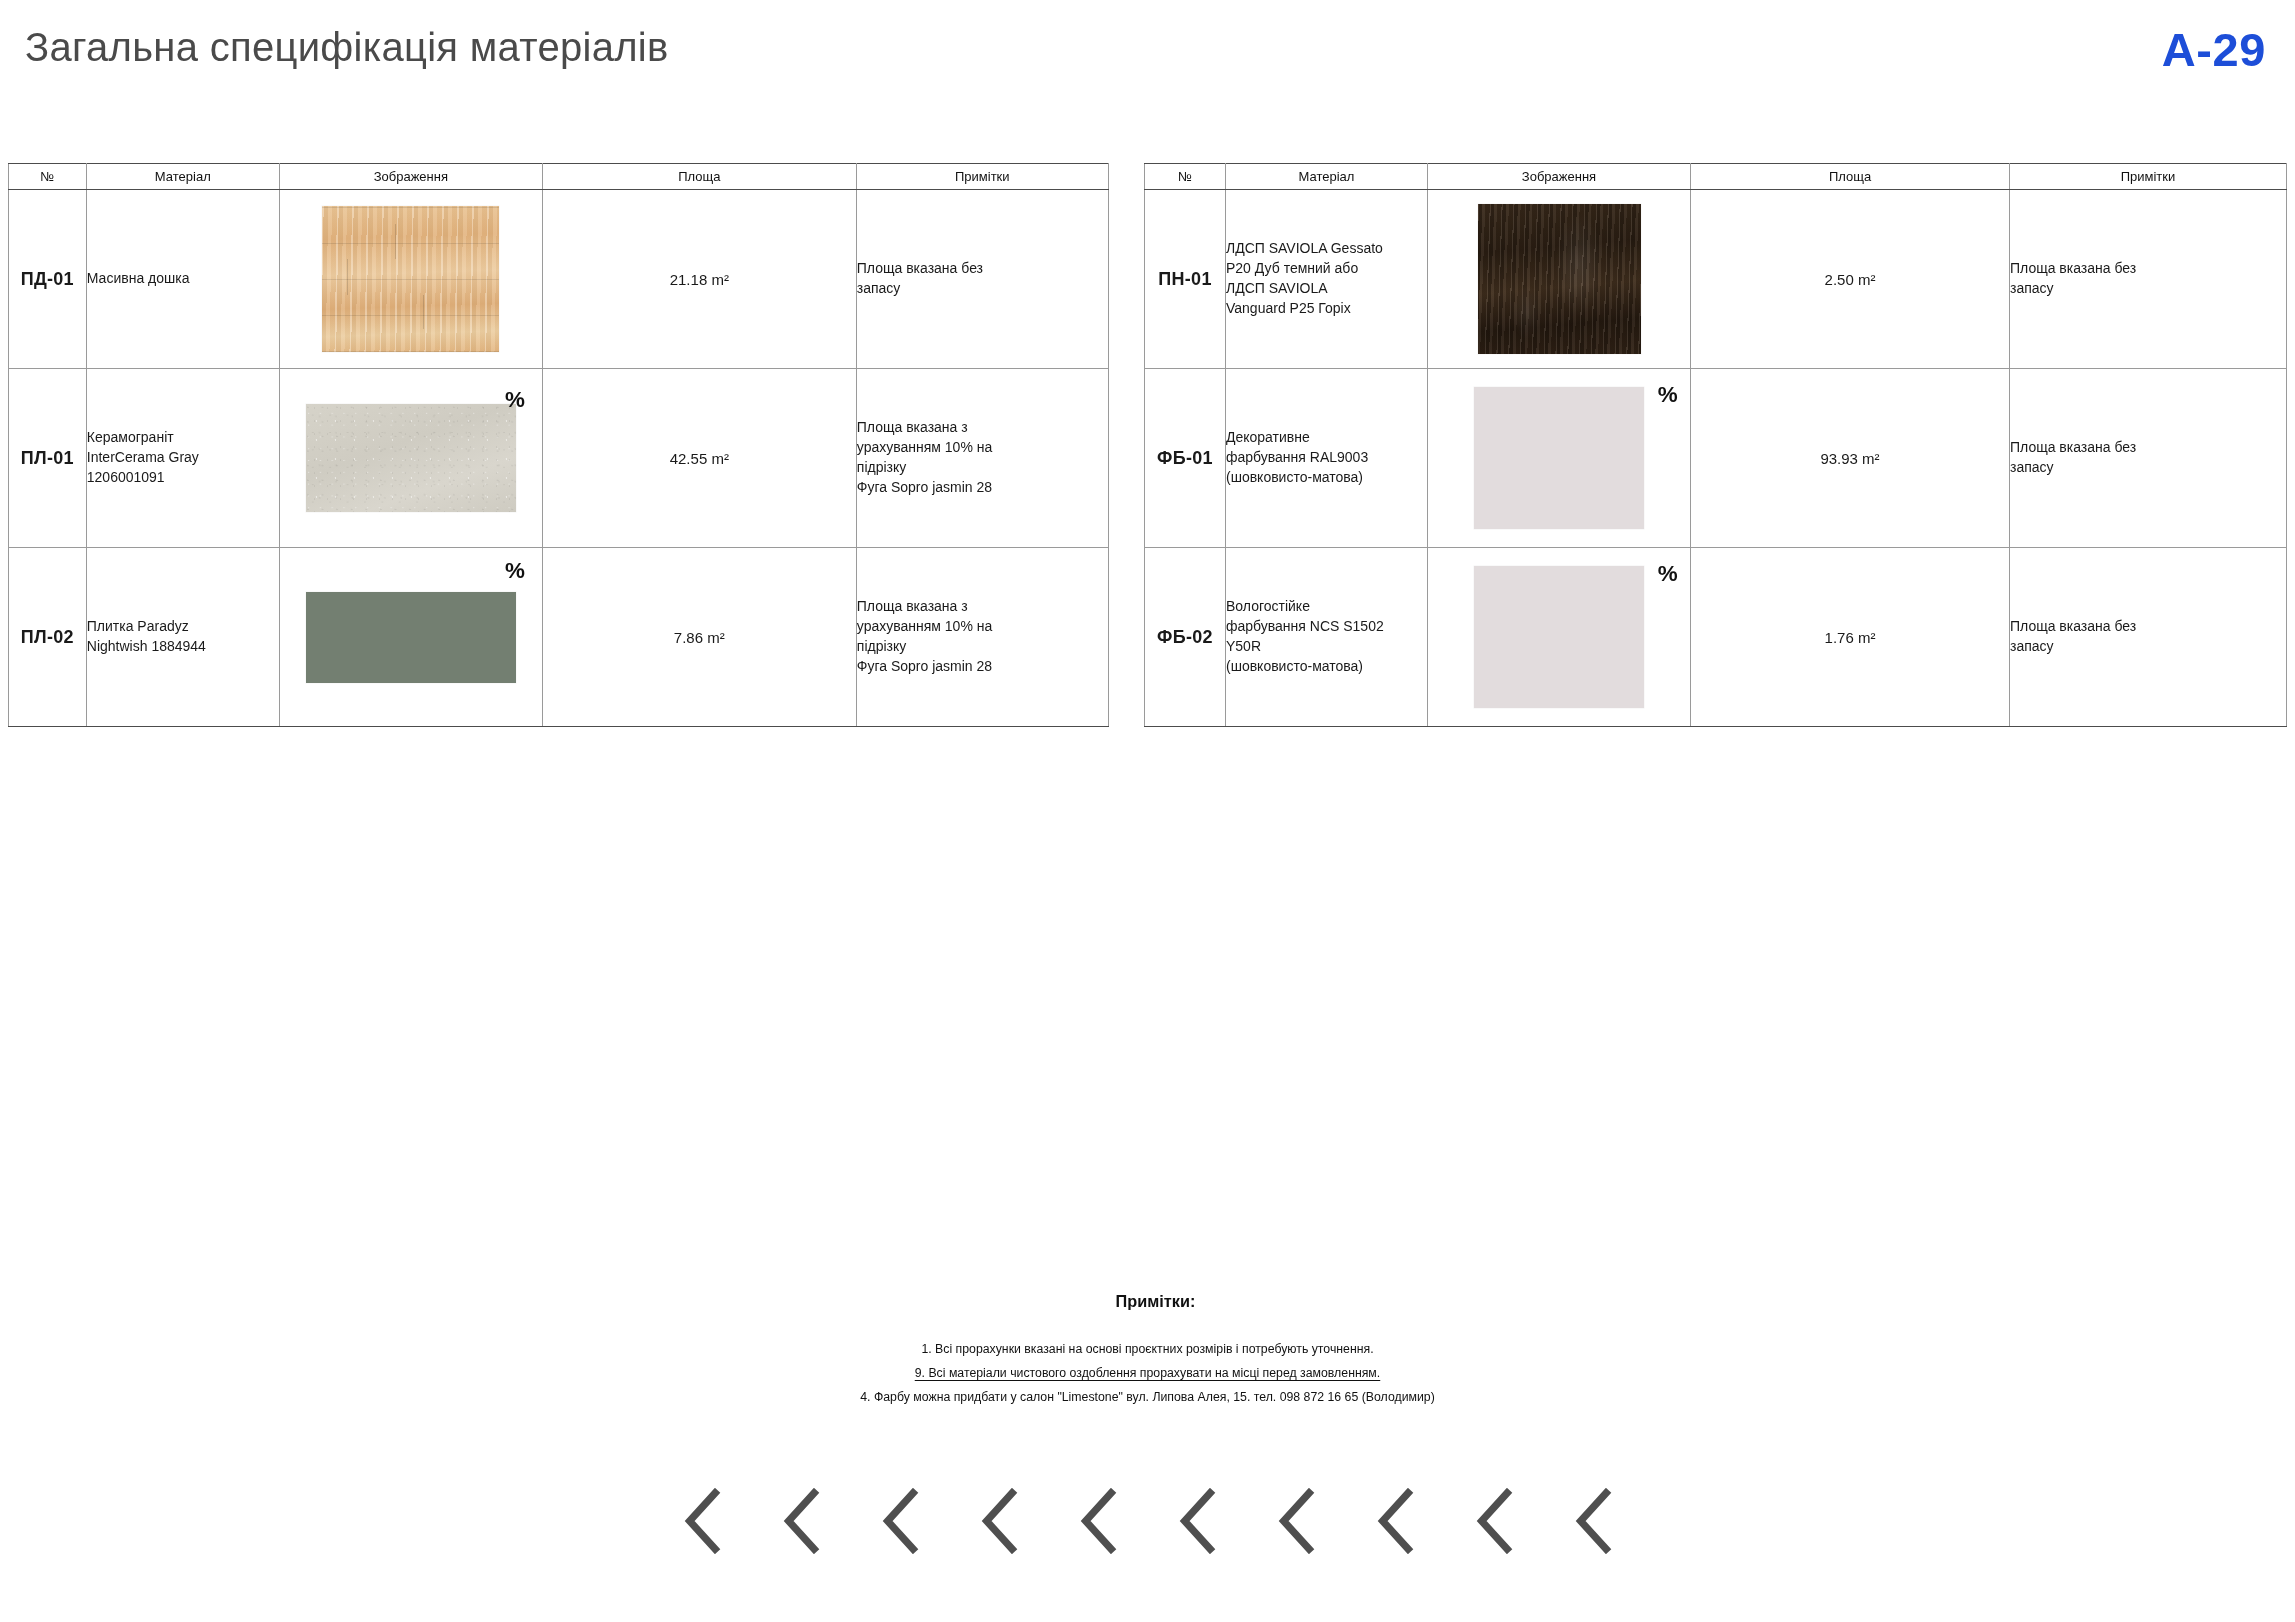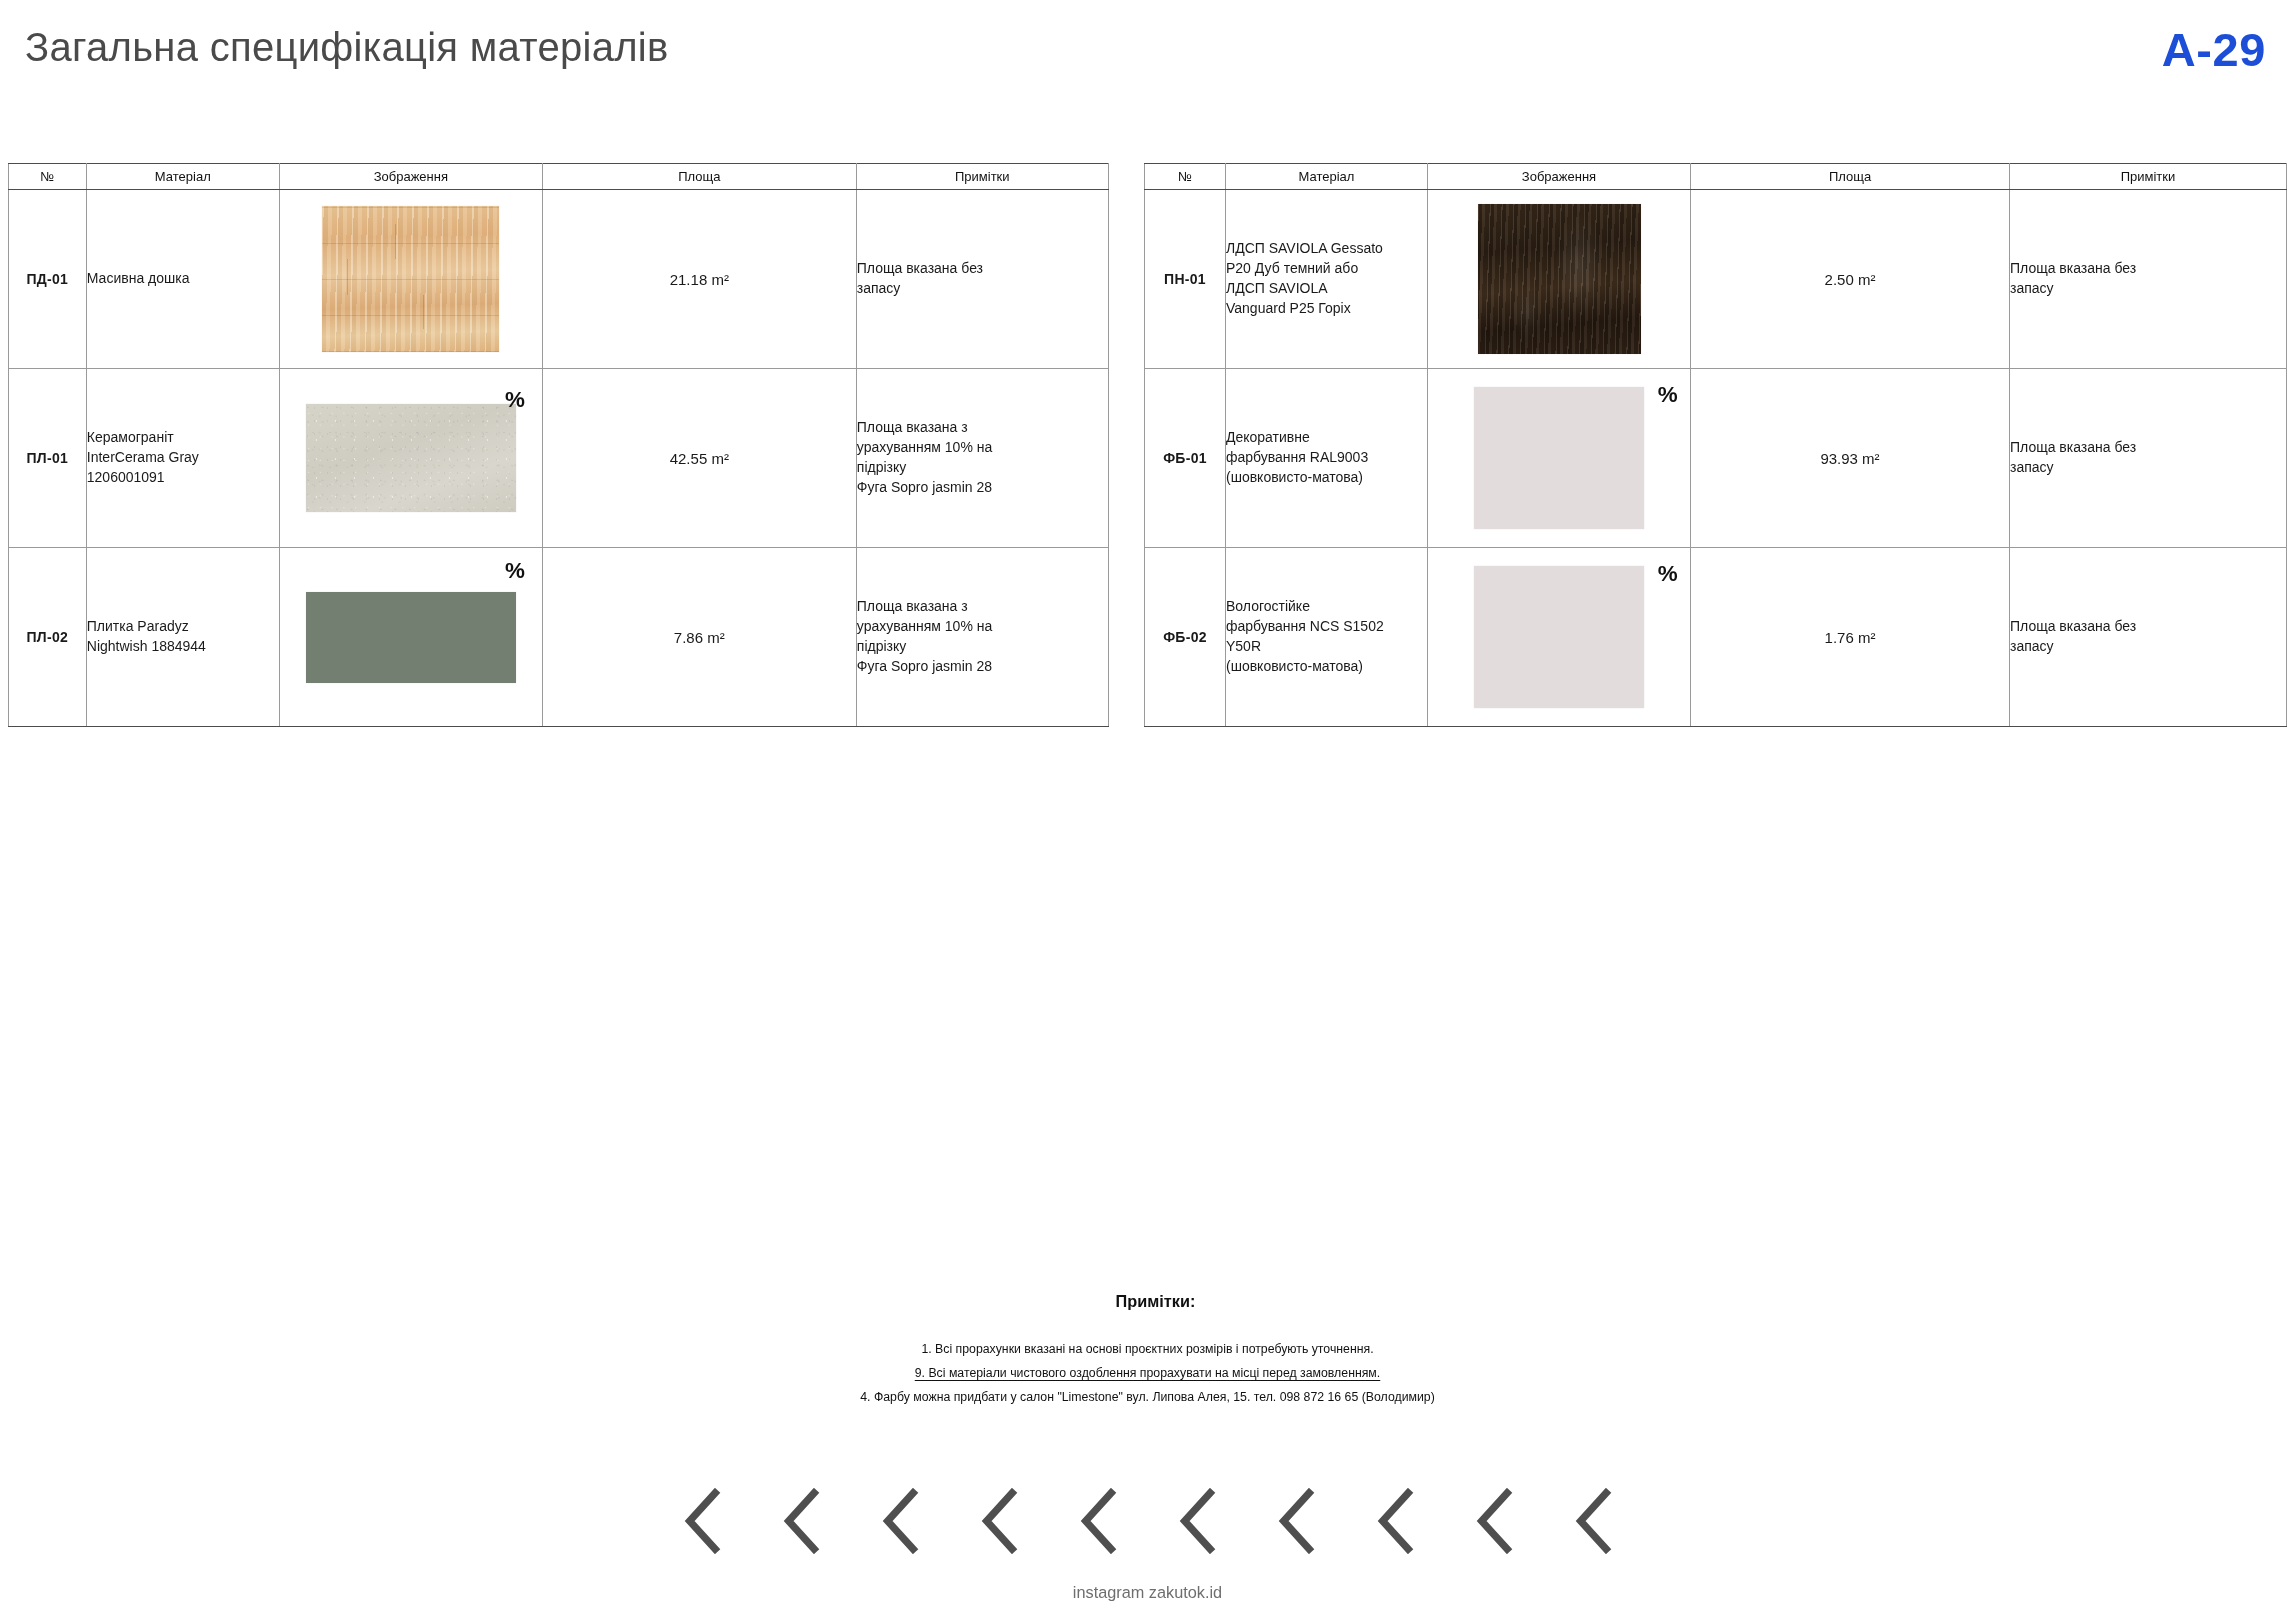--- a/index.html
+++ b/index.html
@@ -43,21 +43,21 @@
   .spec-table thead th{
     border-top:1.7px solid #4c4c4c;
     border-bottom:1.7px solid #4c4c4c;
     height:26px;
     font-size:13px;font-weight:400;
     text-align:center;color:#111;
   }
   .spec-table tbody tr:last-child td{border-bottom:1.7px solid #4c4c4c;}
   .spec-table tbody td{height:179px;}
 
-  .c-no{text-align:center;font-size:14px;font-weight:700;letter-spacing:0.3px;}
+  .c-no{text-align:center;font-size:18px;font-weight:700;letter-spacing:0.3px;}
   .c-mat{padding:0 12.3px;font-size:14px;line-height:1.42;}
   .c-img{position:relative;}
   .c-area{text-align:center;font-size:15px;}
   .c-note{padding:0 10px;font-size:14px;line-height:1.42;}
 
   .mat-line{display:block;}
 
   
   .swatch-wrap{
     position:relative;width:100%;height:100%;
@@ -359,16 +359,15 @@
         <path d="M60 4 L10 59 L60 114" fill="none" stroke="#4f4f4f" stroke-width="13"></path>
       </svg>
     <svg class="chevron-icon" viewBox="0 0 66 118">
         <path d="M60 4 L10 59 L60 114" fill="none" stroke="#4f4f4f" stroke-width="13"></path>
       </svg>
     <svg class="chevron-icon" viewBox="0 0 66 118">
         <path d="M60 4 L10 59 L60 114" fill="none" stroke="#4f4f4f" stroke-width="13"></path>
       </svg>
   </div>
 
-  <div class="insta-footer">instagram zakutok.id</div>
 
 </div>
 
 
 </body></html>

